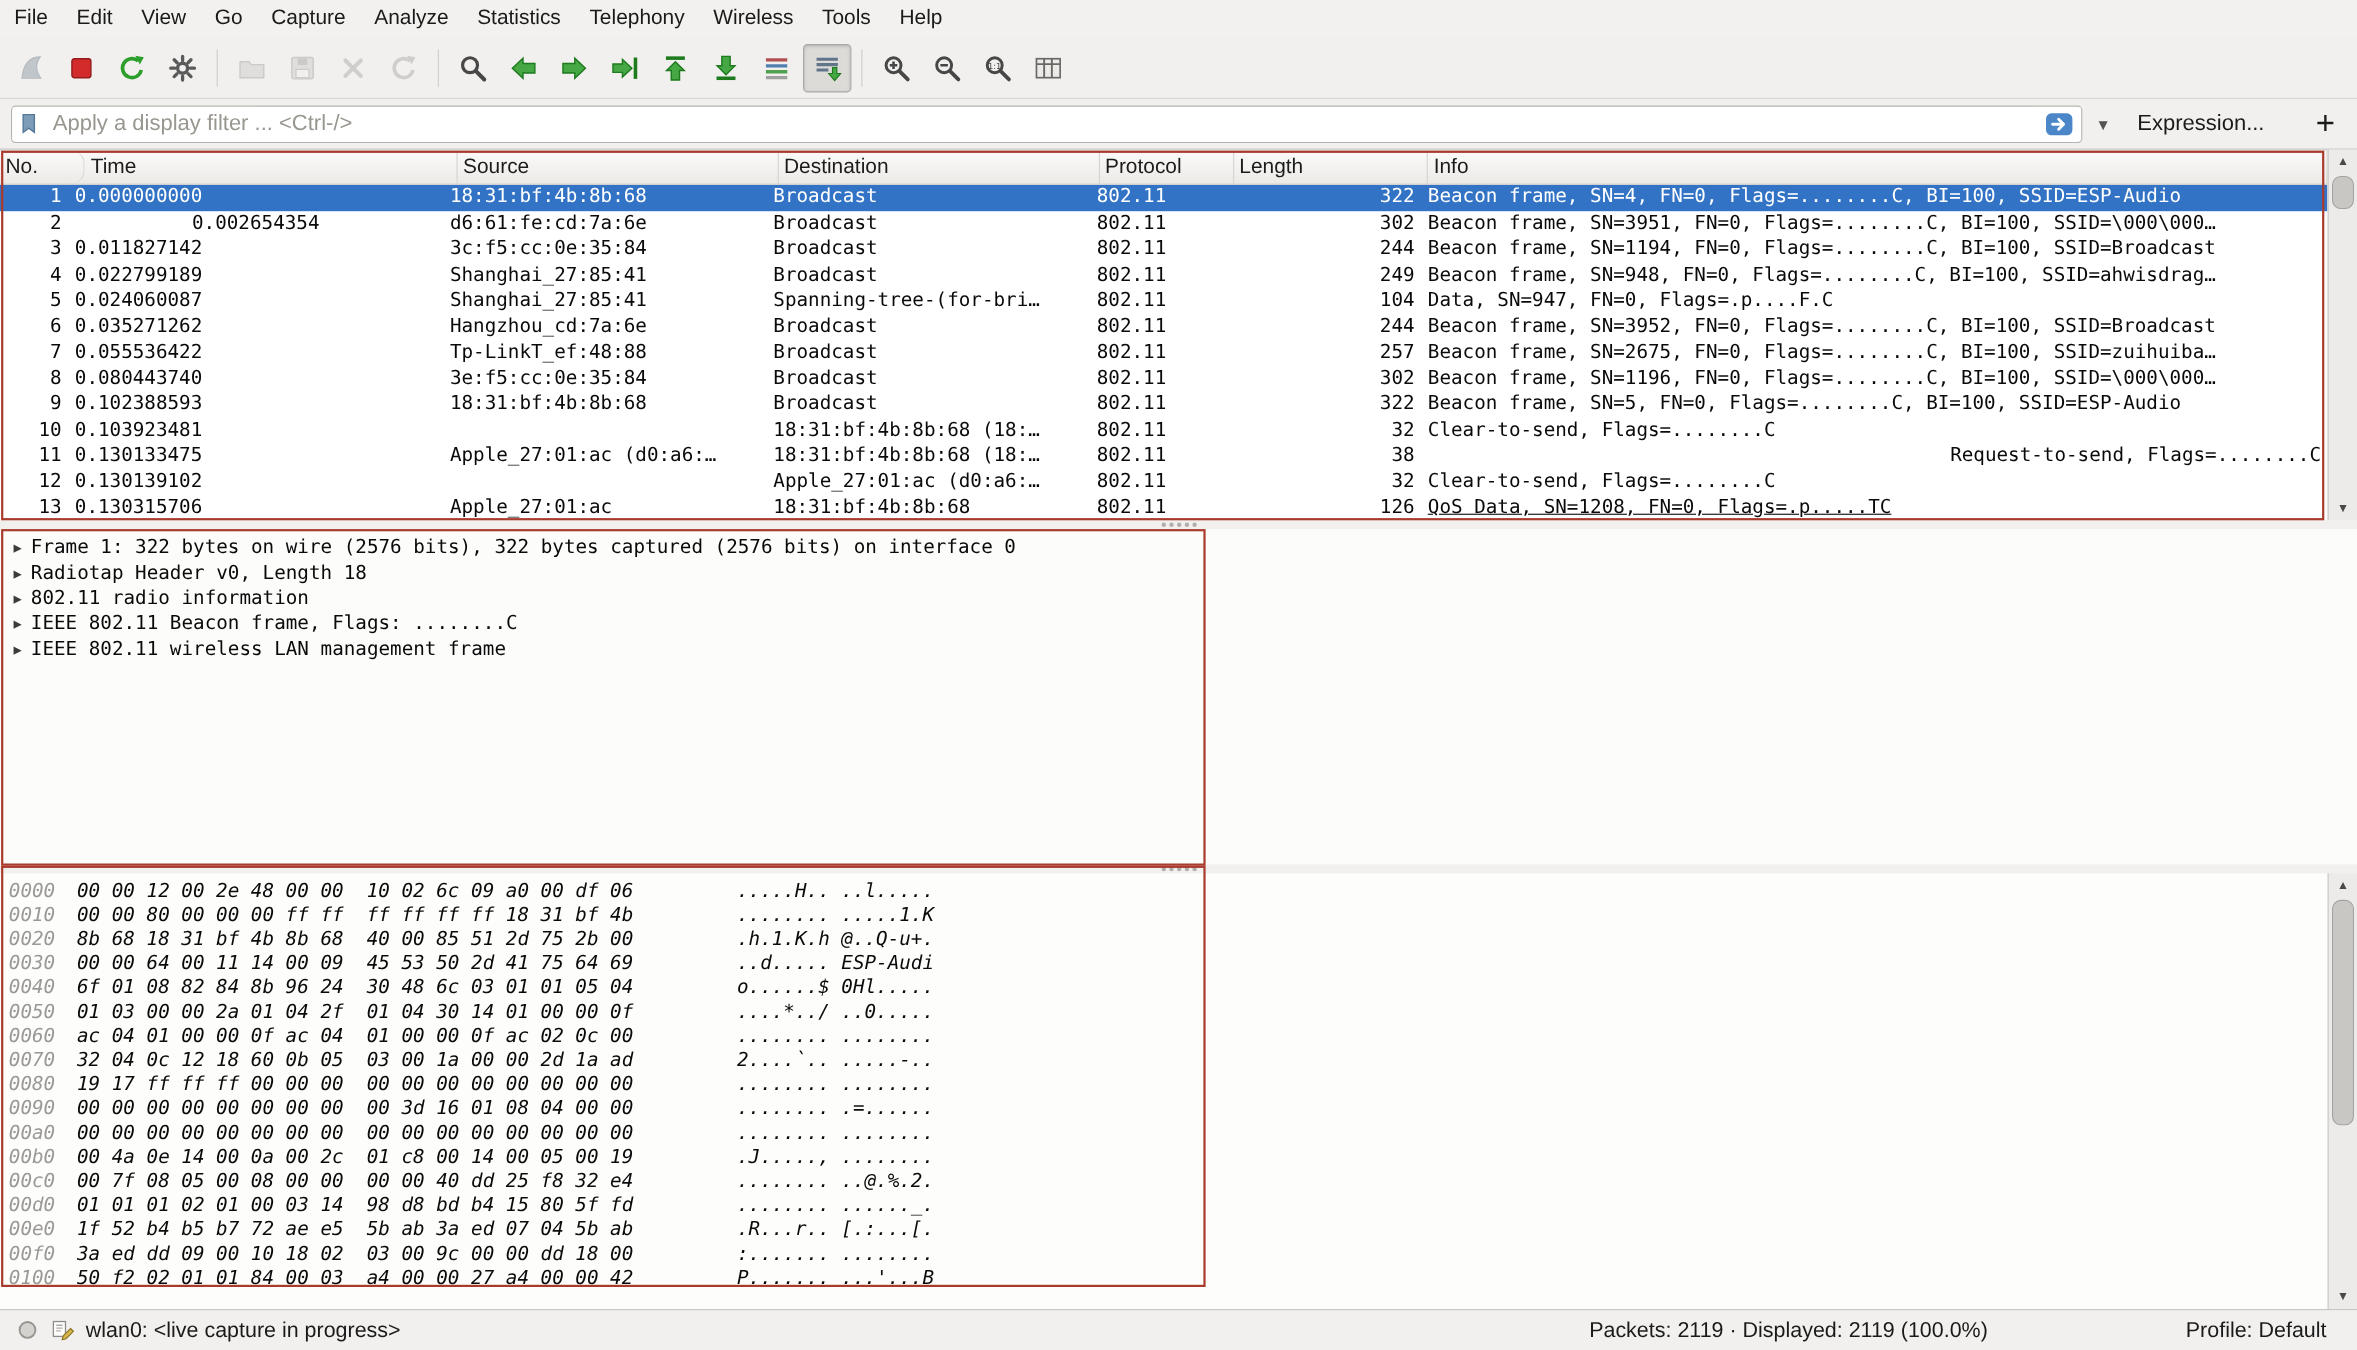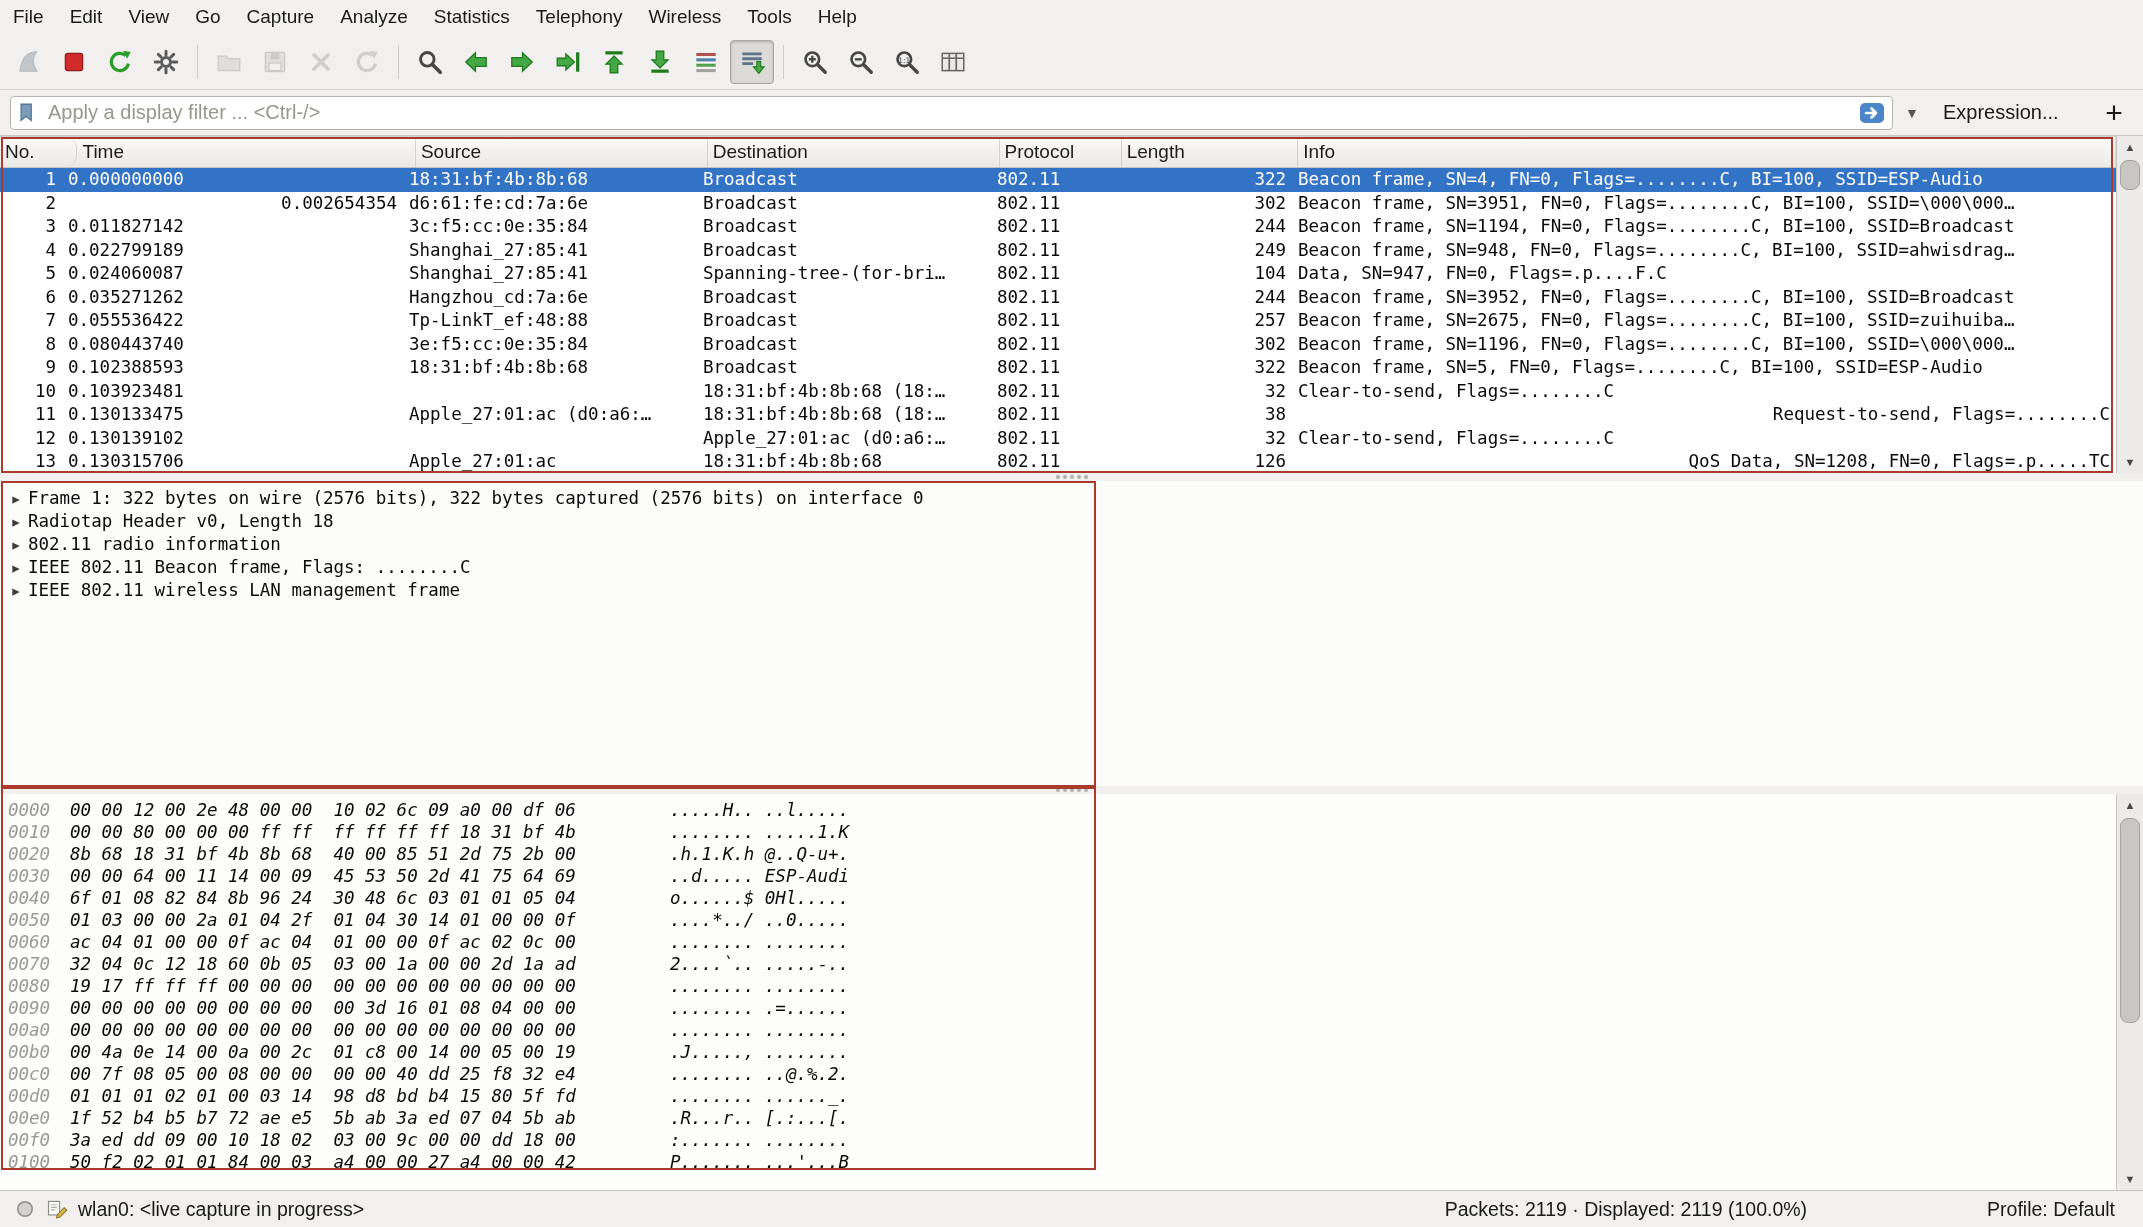--- a/index.html
+++ b/index.html
@@ -265,21 +265,21 @@
       <span class="pcell" style="width: 62px; text-align: right;">1</span>
       <span class="pcell" style="width: 341px; text-align: left;">0.000000000</span>
       <span class="pcell" style="width: 294px; text-align: left;">18:31:bf:4b:8b:68</span>
       <span class="pcell" style="width: 294px; text-align: left;">Broadcast</span>
       <span class="pcell" style="width: 123px; text-align: left;">802.11</span>
       <span class="pcell" style="width: 178px; text-align: right;">322</span>
       <span class="pcell" style="width: 824px; text-align: left;">Beacon frame, SN=4, FN=0, Flags=........C, BI=100, SSID=ESP-Audio</span>
     </div>
     <div class="prow">
       <span class="pcell" style="width: 62px; text-align: right;">2</span>
-      <span class="pcell" style="width: 341px; text-align: right;">0.002654354</span>
+      <span class="pcell" style="width: 341px; text-align: center;">0.002654354</span>
       <span class="pcell" style="width: 294px; text-align: left;">d6:61:fe:cd:7a:6e</span>
       <span class="pcell" style="width: 294px; text-align: left;">Broadcast</span>
       <span class="pcell" style="width: 123px; text-align: left;">802.11</span>
       <span class="pcell" style="width: 178px; text-align: right;">302</span>
       <span class="pcell" style="width: 824px; text-align: left;">Beacon frame, SN=3951, FN=0, Flags=........C, BI=100, SSID=\000\000…</span>
     </div>
     <div class="prow">
       <span class="pcell" style="width: 62px; text-align: right;">3</span>
       <span class="pcell" style="width: 341px; text-align: left;">0.011827142</span>
       <span class="pcell" style="width: 294px; text-align: left;">3c:f5:cc:0e:35:84</span>
@@ -369,21 +369,21 @@
       <span class="pcell" style="width: 178px; text-align: right;">32</span>
       <span class="pcell" style="width: 824px; text-align: left;">Clear-to-send, Flags=........C</span>
     </div>
     <div class="prow">
       <span class="pcell" style="width: 62px; text-align: right;">13</span>
       <span class="pcell" style="width: 341px; text-align: left;">0.130315706</span>
       <span class="pcell" style="width: 294px; text-align: left;">Apple_27:01:ac</span>
       <span class="pcell" style="width: 294px; text-align: left;">18:31:bf:4b:8b:68</span>
       <span class="pcell" style="width: 123px; text-align: left;">802.11</span>
       <span class="pcell" style="width: 178px; text-align: right;">126</span>
-      <span class="pcell" style="width: 824px; text-align: right;">QoS Data, SN=1208, FN=0, Flags=.p.....TC</span>
+      <span class="pcell" style="width: 824px; text-align: left; text-decoration: underline;">QoS Data, SN=1208, FN=0, Flags=.p.....TC</span>
     </div>
   </div>
 
 <div class="vscroll" style="top:136px;height:337px;">
   <div class="sb-arrow">▲</div>
   <div class="sb-track">
     <div class="sb-thumb" style="top:2px;height:30px;"></div>
   </div>
   <div class="sb-arrow">▼</div>
 </div>

